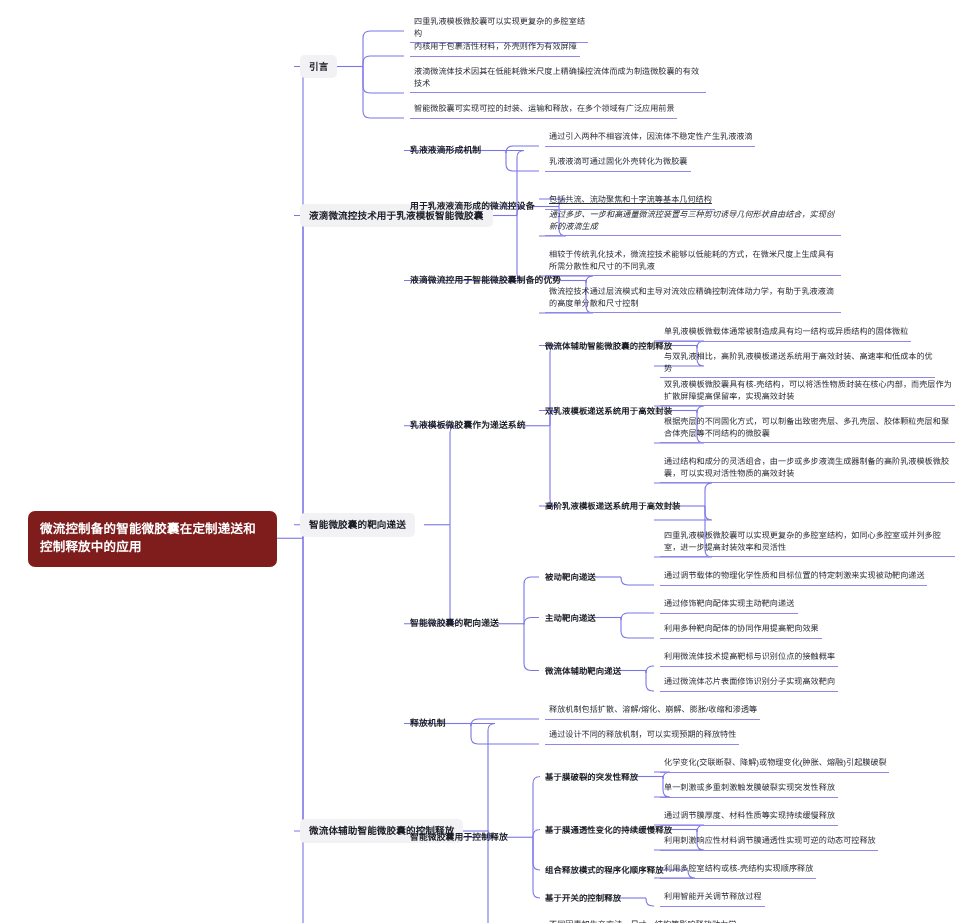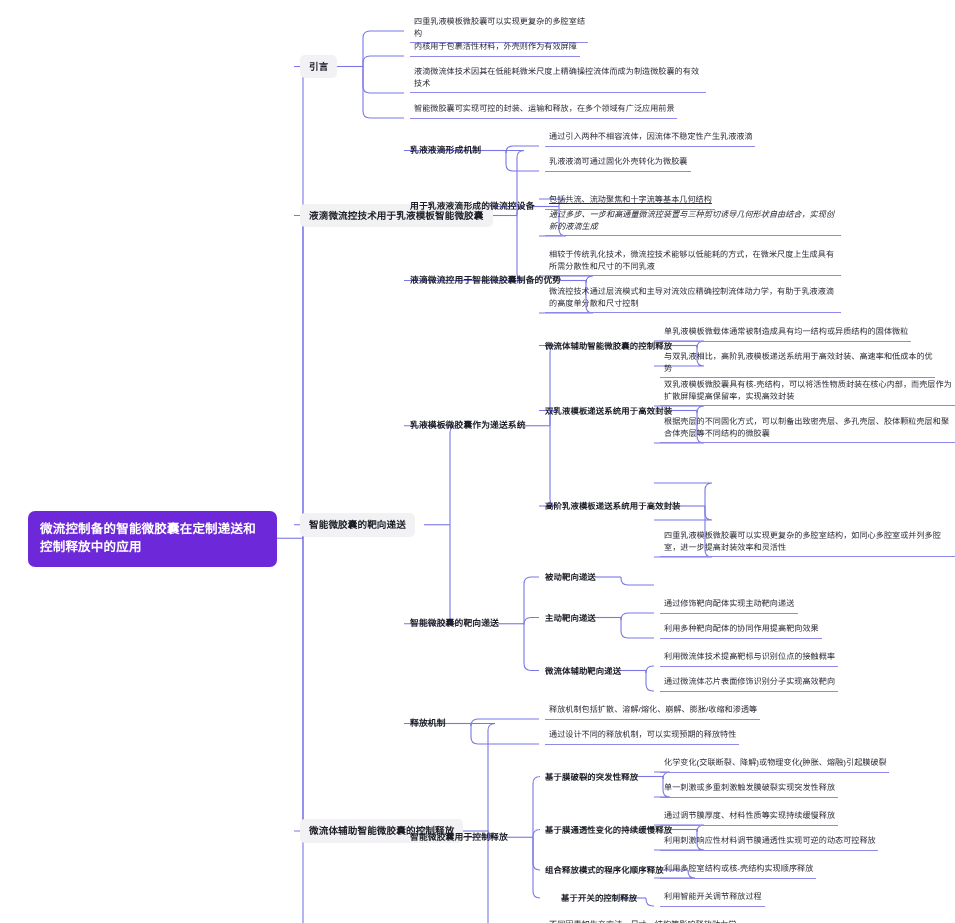--- a/index.html
+++ b/index.html
@@ -51,21 +51,21 @@
 
   .node {
     position: absolute;
     box-sizing: border-box;
     line-height: 1.45;
     white-space: normal;
   }
 
   
   .node-root {
-    background: #6d28d9;
+    background: #7f1d1d;
     color: #ffffff;
     border-radius: 7px;
     font-size: 12.5px;
     font-weight: 600;
     padding: 9px 12px 10px 12px;
     letter-spacing: 0.2px;
   }
 
   
   .node-l1 {
@@ -216,39 +216,41 @@
       <div class="node node-leaf" style="left: 545px; top: 284px; width: 296px;">微流控技术通过层流模式和主导对流效应精确控制流体动力学，有助于乳液液滴的高度单分散和尺寸控制</div>
       <div class="node node-l1" style="left: 300px; top: 512.75px;">智能微胶囊的靶向递送</div>
       <div class="node node-l2" style="left: 410px; top: 417.25px;">乳液模板微胶囊作为递送系统</div>
       <div class="node node-l3" style="left: 545px; top: 337.5px;">微流体辅助智能微胶囊的控制释放</div>
       <div class="node node-leaf" style="left: 660px; top: 324px; width: 251px;">单乳液模板微载体通常被制造成具有均一结构或异质结构的固体微粒</div>
       <div class="node node-leaf" style="left: 660px; top: 349px; width: 275px;">与双乳液相比，高阶乳液模板递送系统用于高效封装、高速率和低成本的优势</div>
       <div class="node node-l3" style="left: 545px; top: 402.5px;">双乳液模板递送系统用于高效封装</div>
       <div class="node node-leaf" style="left: 660px; top: 377px; width: 296px;">双乳液模板微胶囊具有核-壳结构，可以将活性物质封装在核心内部，而壳层作为扩散屏障提高保留率，实现高效封装</div>
       <div class="node node-leaf" style="left: 660px; top: 414px; width: 296px;">根据壳层的不同固化方式，可以制备出致密壳层、多孔壳层、胶体颗粒壳层和聚合体壳层等不同结构的微胶囊</div>
       <div class="node node-l3" style="left: 545px; top: 498px;">高阶乳液模板递送系统用于高效封装</div>
+      <div class="node node-leaf" style="left: 660px; top: 454px; width: 296px;">通过结构和成分的灵活组合，由一步或多步液滴生成器制备的高阶乳液模板微胶囊，可以实现对活性物质的高效封装</div>
       <div class="node node-leaf" style="left: 660px; top: 528px; width: 296px;">四重乳液模板微胶囊可以实现更复杂的多腔室结构，如同心多腔室或并列多腔室，进一步提高封装效率和灵活性</div>
       <div class="node node-l2" style="left: 410px; top: 615.25px;">智能微胶囊的靶向递送</div>
       <div class="node node-l3" style="left: 545px; top: 569px;">被动靶向递送</div>
+      <div class="node node-leaf" style="left: 660px; top: 568px; width: 267px;">通过调节载体的物理化学性质和目标位置的特定刺激来实现被动靶向递送</div>
       <div class="node node-l3" style="left: 545px; top: 609.5px;">主动靶向递送</div>
       <div class="node node-leaf" style="left: 660px; top: 596px; width: 138px;">通过修饰靶向配体实现主动靶向递送</div>
       <div class="node node-leaf" style="left: 660px; top: 621px; width: 162px;">利用多种靶向配体的协同作用提高靶向效果</div>
       <div class="node node-l3" style="left: 545px; top: 662.5px;">微流体辅助靶向递送</div>
       <div class="node node-leaf" style="left: 660px; top: 649px; width: 178px;">利用微流体技术提高靶标与识别位点的接触概率</div>
       <div class="node node-leaf" style="left: 660px; top: 674px; width: 178px;">通过微流体芯片表面修饰识别分子实现高效靶向</div>
       <div class="node node-l1" style="left: 300px; top: 819px;">微流体辅助智能微胶囊的控制释放</div>
       <div class="node node-l2" style="left: 410px; top: 715px;">释放机制</div>
       <div class="node node-leaf" style="left: 545px; top: 702px; width: 215px;">释放机制包括扩散、溶解/熔化、崩解、膨胀/收缩和渗透等</div>
       <div class="node node-leaf" style="left: 545px; top: 727px; width: 194px;">通过设计不同的释放机制，可以实现预期的释放特性</div>
       <div class="node node-l2" style="left: 410px; top: 828.75px;">智能微胶囊用于控制释放</div>
       <div class="node node-l3" style="left: 545px; top: 768.5px;">基于膜破裂的突发性释放</div>
       <div class="node node-leaf" style="left: 660px; top: 755px; width: 229px;">化学变化(交联断裂、降解)或物理变化(肿胀、熔融)引起膜破裂</div>
       <div class="node node-leaf" style="left: 660px; top: 780px; width: 178px;">单一刺激或多重刺激触发膜破裂实现突发性释放</div>
       <div class="node node-l3" style="left: 545px; top: 821.5px;">基于膜通透性变化的持续缓慢释放</div>
       <div class="node node-leaf" style="left: 660px; top: 808px; width: 178px;">通过调节膜厚度、材料性质等实现持续缓慢释放</div>
       <div class="node node-leaf" style="left: 660px; top: 833px; width: 218px;">利用刺激响应性材料调节膜通透性实现可逆的动态可控释放</div>
       <div class="node node-l3" style="left: 545px; top: 862px;">组合释放模式的程序化顺序释放</div>
       <div class="node node-leaf" style="left: 660px; top: 861px; width: 156px;">利用多腔室结构或核-壳结构实现顺序释放</div>
-      <div class="node node-l3" style="left: 545px; top: 890px; margin-left: 16px;">基于开关的控制释放</div>
+      <div class="node node-l3" style="left: 545px; top: 890px;">基于开关的控制释放</div>
       <div class="node node-leaf" style="left: 660px; top: 889px; width: 105px;">利用智能开关调节释放过程</div>
       <div class="node node-leaf" style="left: 545px; top: 917px; width: 194px;">不同因素如生产方法、尺寸、结构等影响释放动力学</div>
     </div>
 </div>
 
 </body></html>

